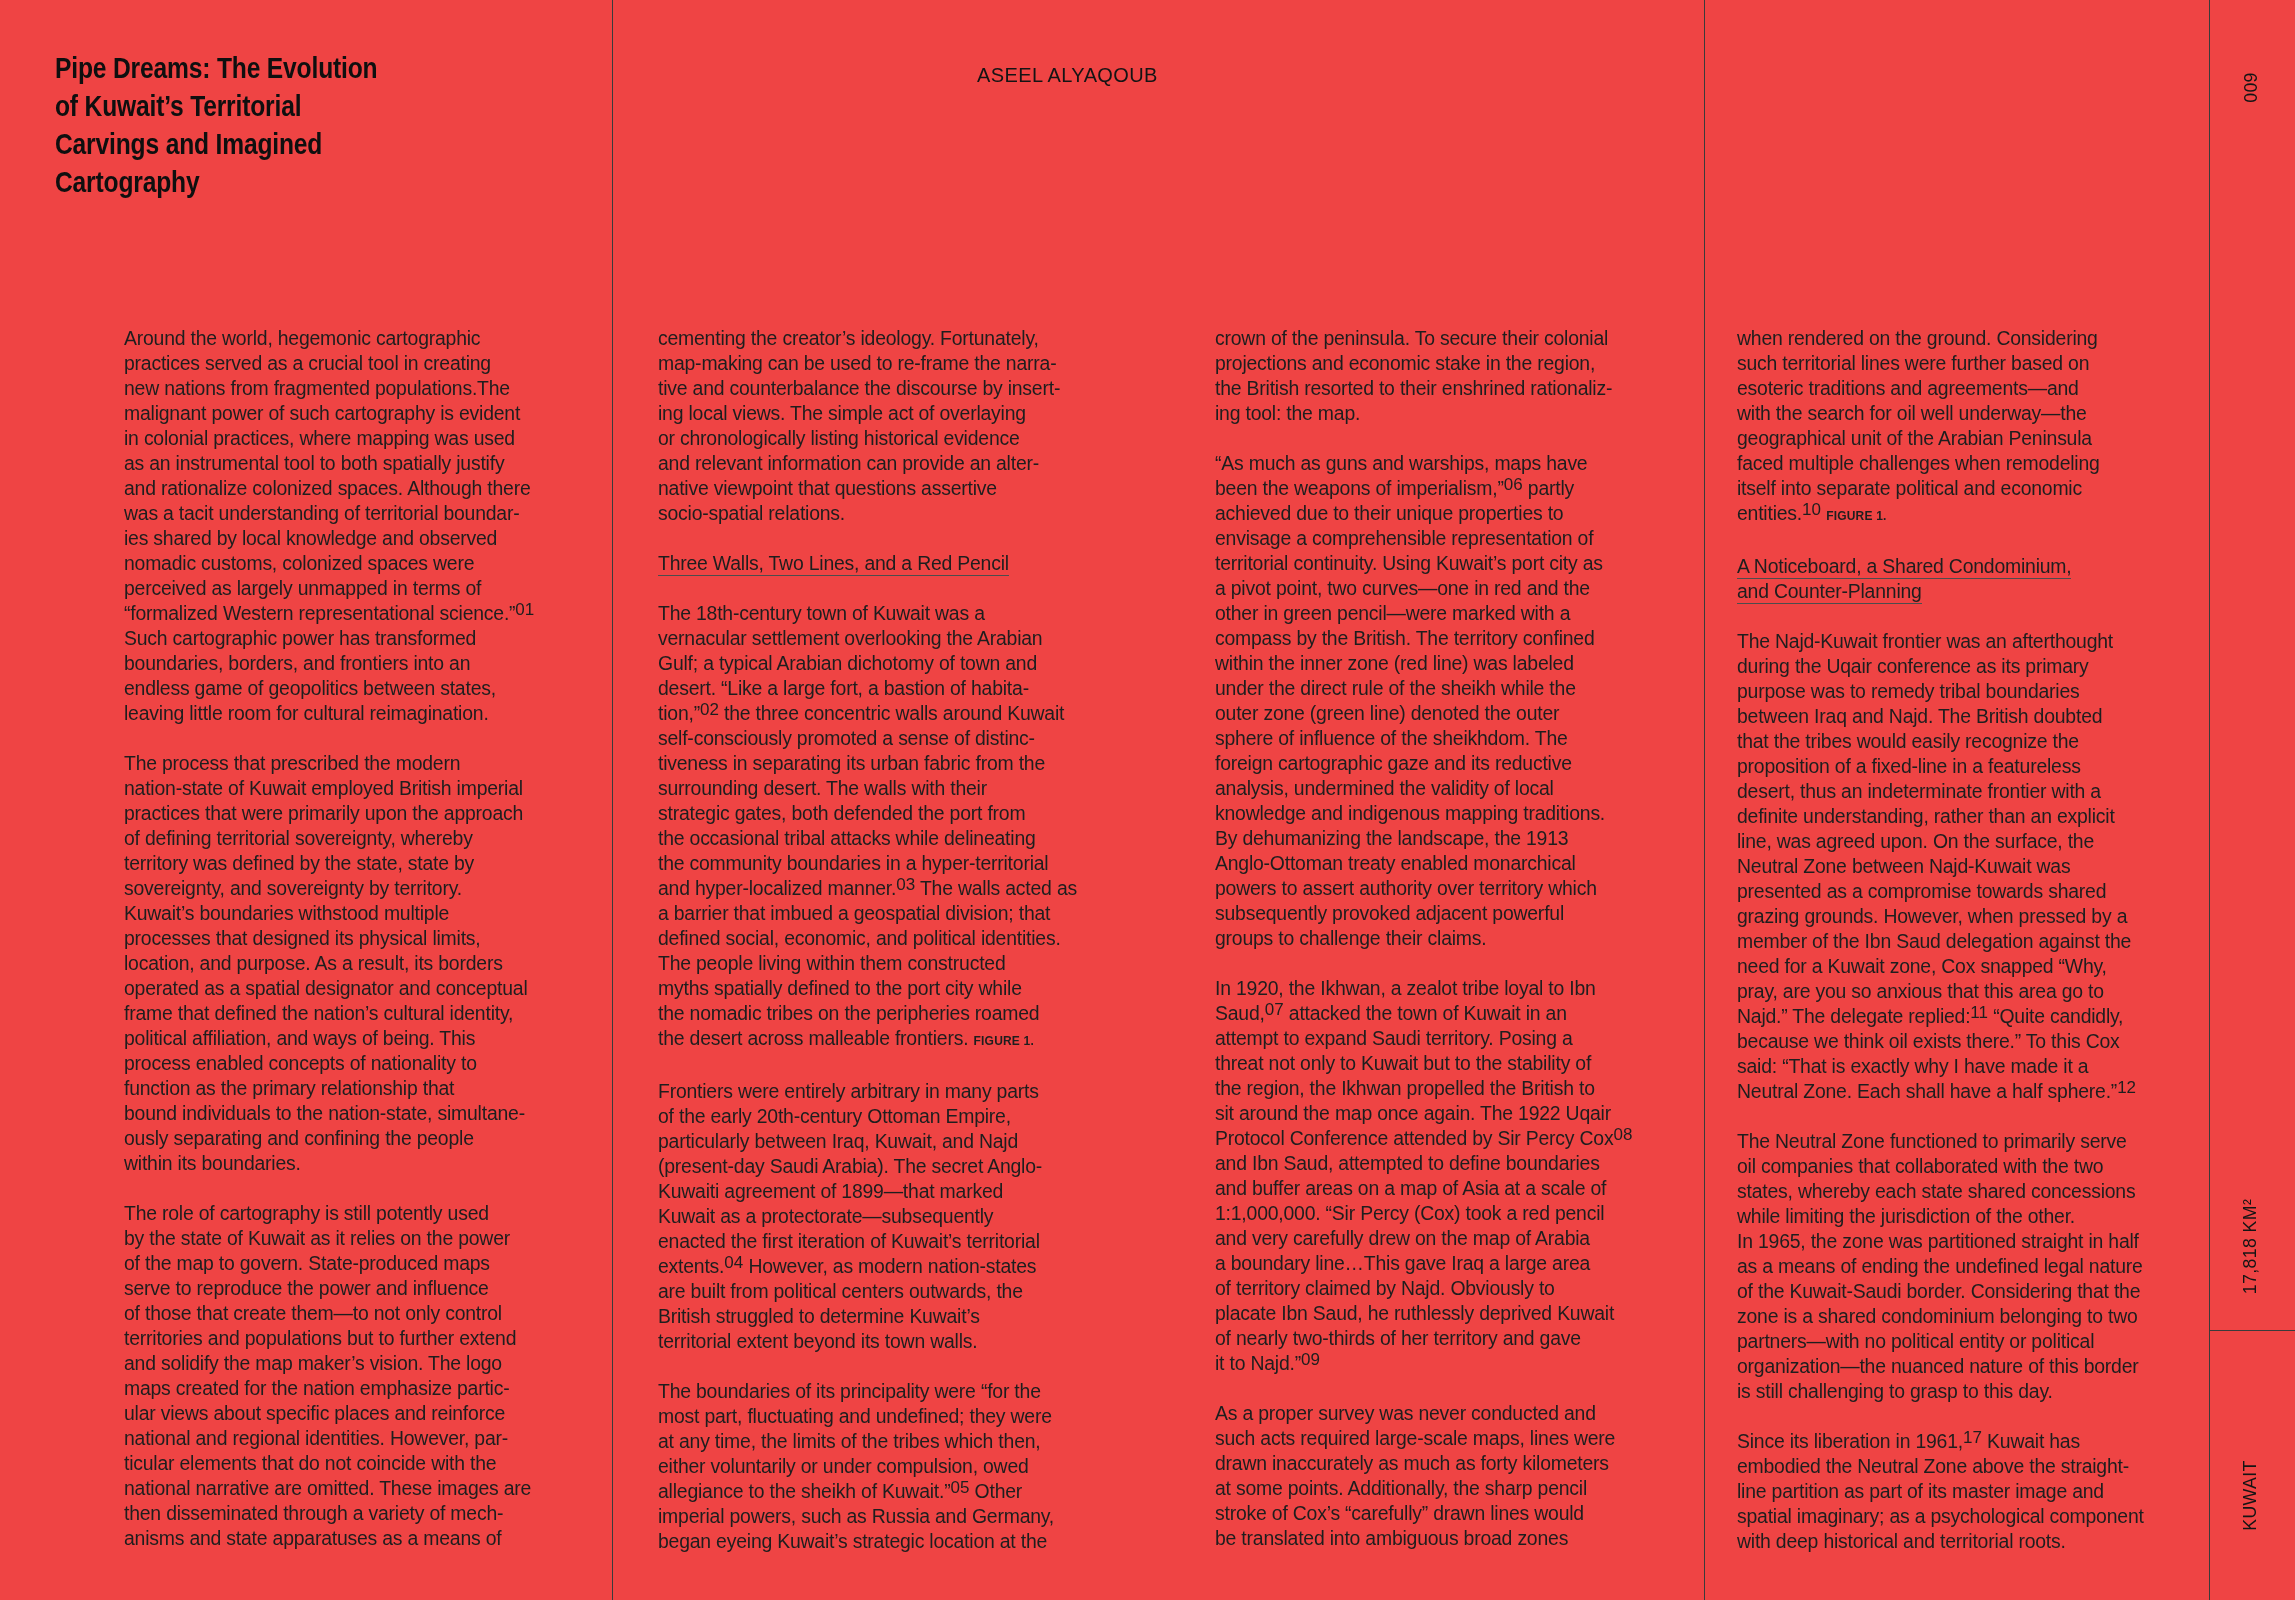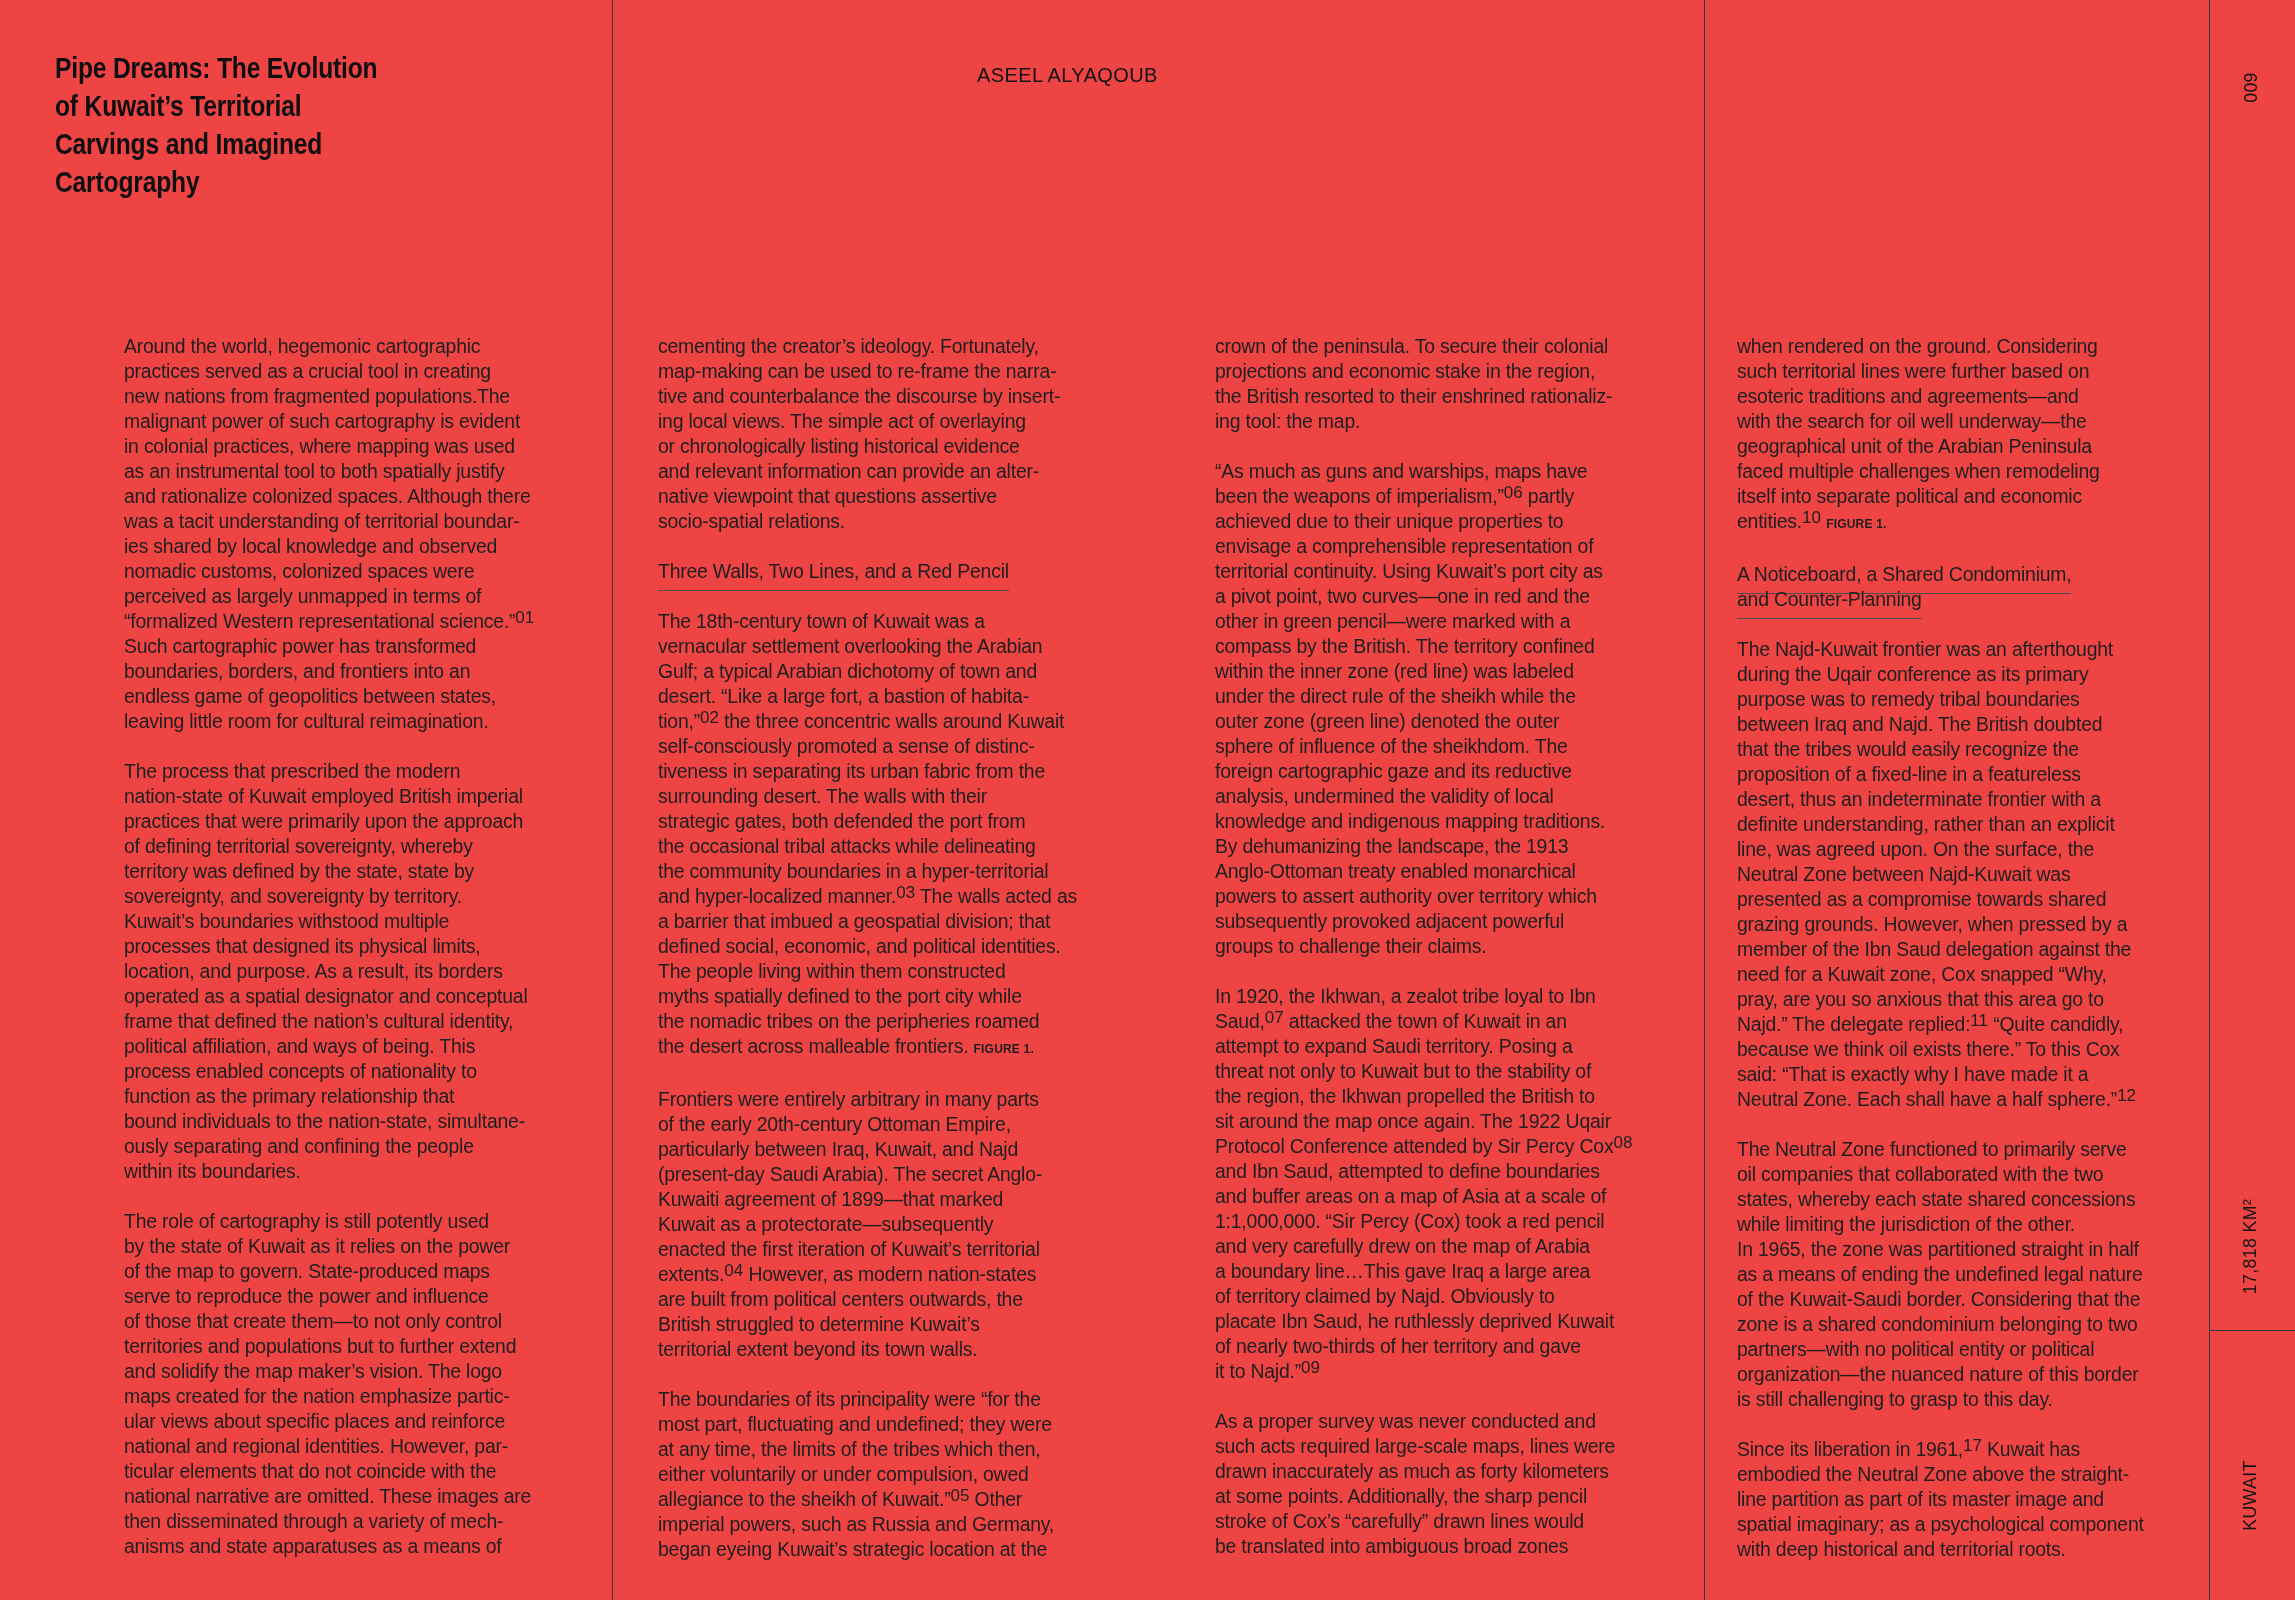--- a/index.html
+++ b/index.html
@@ -25,31 +25,31 @@
   }
   .rot {
     position:absolute; font-size:17.7px; color:#141414; white-space:nowrap;
     text-align:center; letter-spacing:0.4px;
   }
   .pagenum { left:2226px; top:77px;  width:51px;  transform:rotate(-90deg); }
   .area    { left:2193px; top:1236px; width:115px; transform:rotate(-90deg); }
   .country { left:2206px; top:1485px; width:88px; transform:rotate(-90deg); }
 
   .col {
-    position:absolute; top:334px; width:473px;
+    position:absolute; top:326px; width:473px;
     font-size:19.4px; line-height:25px; letter-spacing:-0.2px; color:#1e1e1e;
   }
   .col-1 { left:124px; }
   .col-2 { left:658px; }
   .col-3 { left:1215px; }
   .col-4 { left:1737px; width:467px; }
   .col p { margin:0 0 25px 0; white-space:nowrap; }
   .head { margin:0 0 25px 0; }
   .headline { height:25px; white-space:nowrap; }
-  .headline span { border-bottom:1.3px solid #4d4d4d; padding-bottom:8px; }
+  .headline span { border-bottom:1.3px solid #4d4d4d; padding-bottom:1px; }
   sup { font-size:17px; line-height:0; vertical-align:5.3px; letter-spacing:0; }
   .col strong { font-size:12px; letter-spacing:0.2px; font-weight:bold; }
 </style>
 </head>
 <body>
 
 <div class="page">
   <div class="rule rule-1"></div>
   <div class="rule rule-2"></div>
   <div class="rule rule-right"></div>

